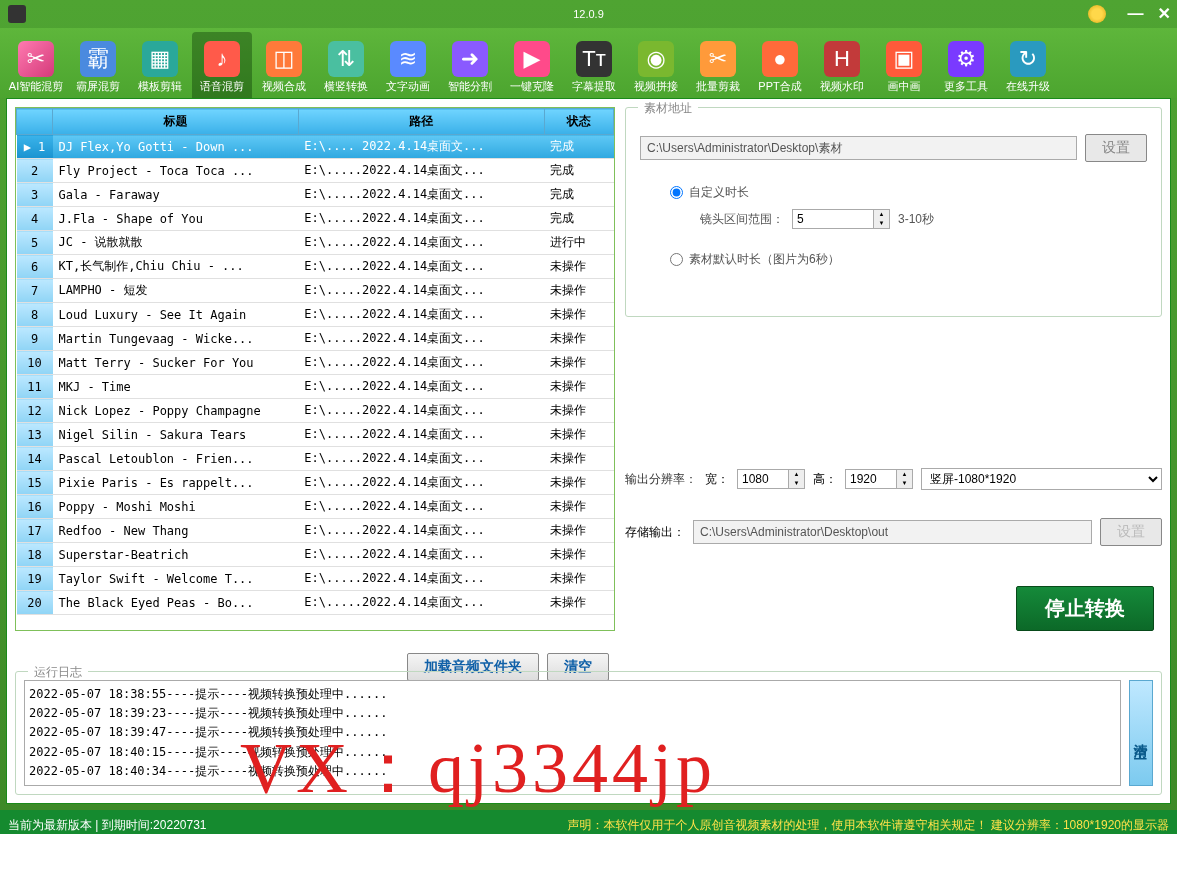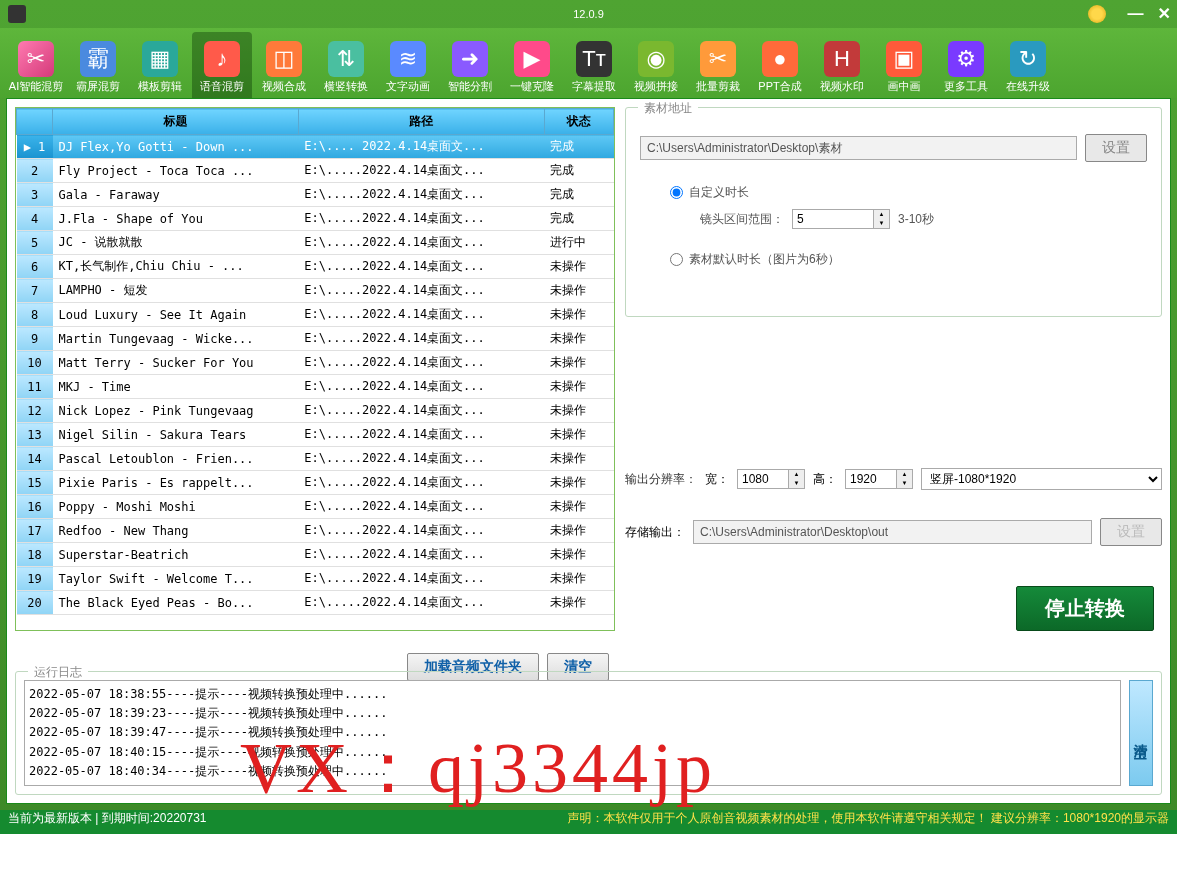--- a/index.html
+++ b/index.html
@@ -41,21 +41,21 @@
 .spinner .arrows { width:16px; display:flex; flex-direction:column; border-left:1px solid #aaa; }
 .spinner .arrows span { flex:1; font-size:6px; text-align:center; line-height:8px; background:#eee; cursor:pointer; }
 select { border:1px solid #aaa; padding:2px 4px; font-size:12px; background:#fff; }
 .stopbtn-row { display:flex; justify-content:flex-end; padding:0 8px 0 0; }
 .logsection { flex:1; margin:0 8px 8px; display:flex; flex-direction:column; }
 .loggrp { border:1px solid #c0d8c0; border-radius:3px; flex:1; display:flex; position:relative; margin-top:4px; }
 .loggrp .legend { position:absolute; top:-8px; left:12px; background:#fff; padding:0 6px; color:#888; font-size:12px; }
 .logbox { flex:1; border:1px solid #aaa; margin:8px; padding:4px; overflow:auto; font-family:"SimSun",monospace; font-size:12px; line-height:1.6; position:relative; }
 .logclear { width:24px; margin:8px 8px 8px 0; background:linear-gradient(180deg,#bfe8ff,#7ccaef); border:1px solid #5aa8d0; display:flex; align-items:center; justify-content:center; writing-mode:vertical-rl; color:#0a5a8a; font-size:14px; cursor:pointer; font-weight:bold; }
 .watermark { position:absolute; left:240px; top:720px; font-size:72px; color:#e02020; font-family:"STXingkai","KaiTi",serif; pointer-events:none; z-index:50; letter-spacing:4px; }
-.statusbar { position:absolute; bottom:0; left:0; right:0; height:24px; background:#158a2f; color:#fff; display:flex; align-items:flex-start; padding:0 8px; font-size:12px; justify-content:space-between;gap:6px; }
+.statusbar { position:absolute; bottom:0; left:0; right:0; height:24px; background:#158a2f; color:#fff; display:flex; align-items:flex-end; padding:0 8px; font-size:12px; justify-content:space-between;gap:6px; }
 .statusbar .warn { color:#ffe14a; }
 .ico-1{background:linear-gradient(135deg,#ff7ab0,#d43a7a);} .ico-2{background:#4a8adf;} .ico-3{background:#2aa89a;}
 .ico-4{background:#ff5a4a;} .ico-5{background:#ff7a3a;} .ico-6{background:#4abfa0;} .ico-7{background:#5a8aff;}
 .ico-8{background:#8a5aff;} .ico-9{background:#ff4a8a;} .ico-10{background:#333;color:#fff;} .ico-11{background:#7ab82f;}
 .ico-12{background:#ff9a3a;} .ico-13{background:#ff6a3a;} .ico-14{background:#c23a3a;} .ico-15{background:#ff5a3a;}
 .ico-16{background:#7a3aff;} .ico-17{background:#2a9abf;}
 </style>
 </head>
 <body>
 
@@ -216,21 +216,21 @@
                   <td>未操作</td>
                 </tr>
                 <tr>
                   <td class="rownum">11</td>
                   <td>MKJ - Time</td>
                   <td>E:\.....2022.4.14桌面文...</td>
                   <td>未操作</td>
                 </tr>
                 <tr>
                   <td class="rownum">12</td>
-                  <td>Nick Lopez - Pink Tungevaag</td>
+                  <td>Nick Lopez - Poppy Champagne</td>
                   <td>E:\.....2022.4.14桌面文...</td>
                   <td>未操作</td>
                 </tr>
                 <tr>
                   <td class="rownum">13</td>
                   <td>Nigel Silin - Sakura Tears</td>
                   <td>E:\.....2022.4.14桌面文...</td>
                   <td>未操作</td>
                 </tr>
                 <tr>

